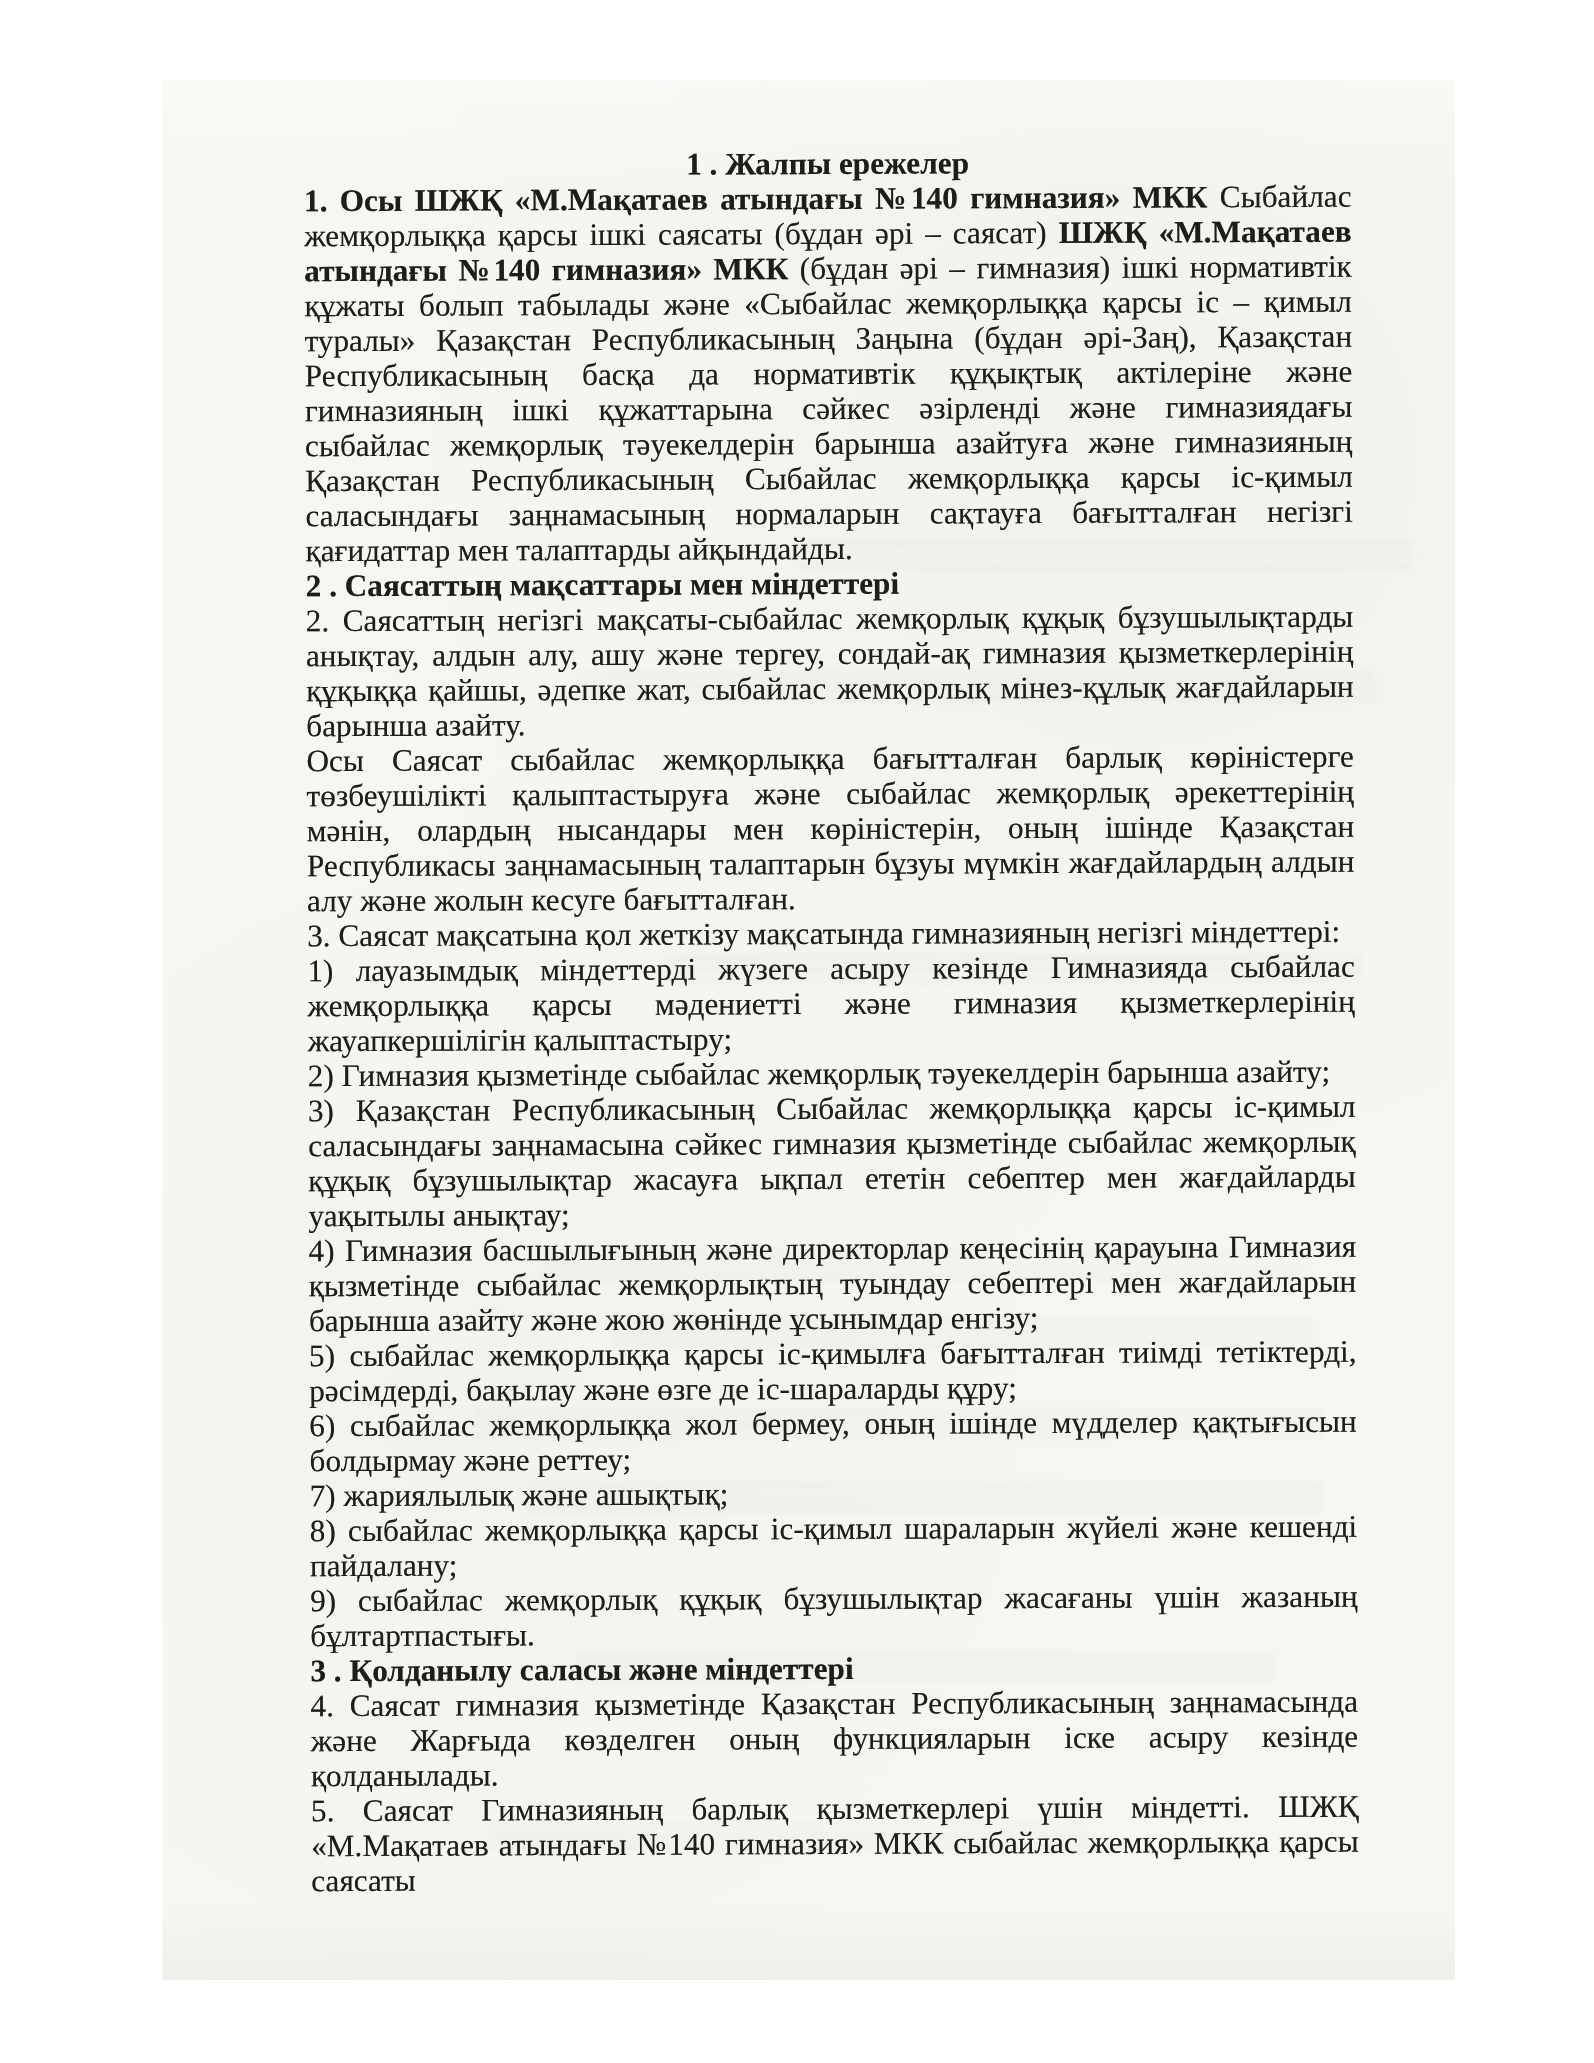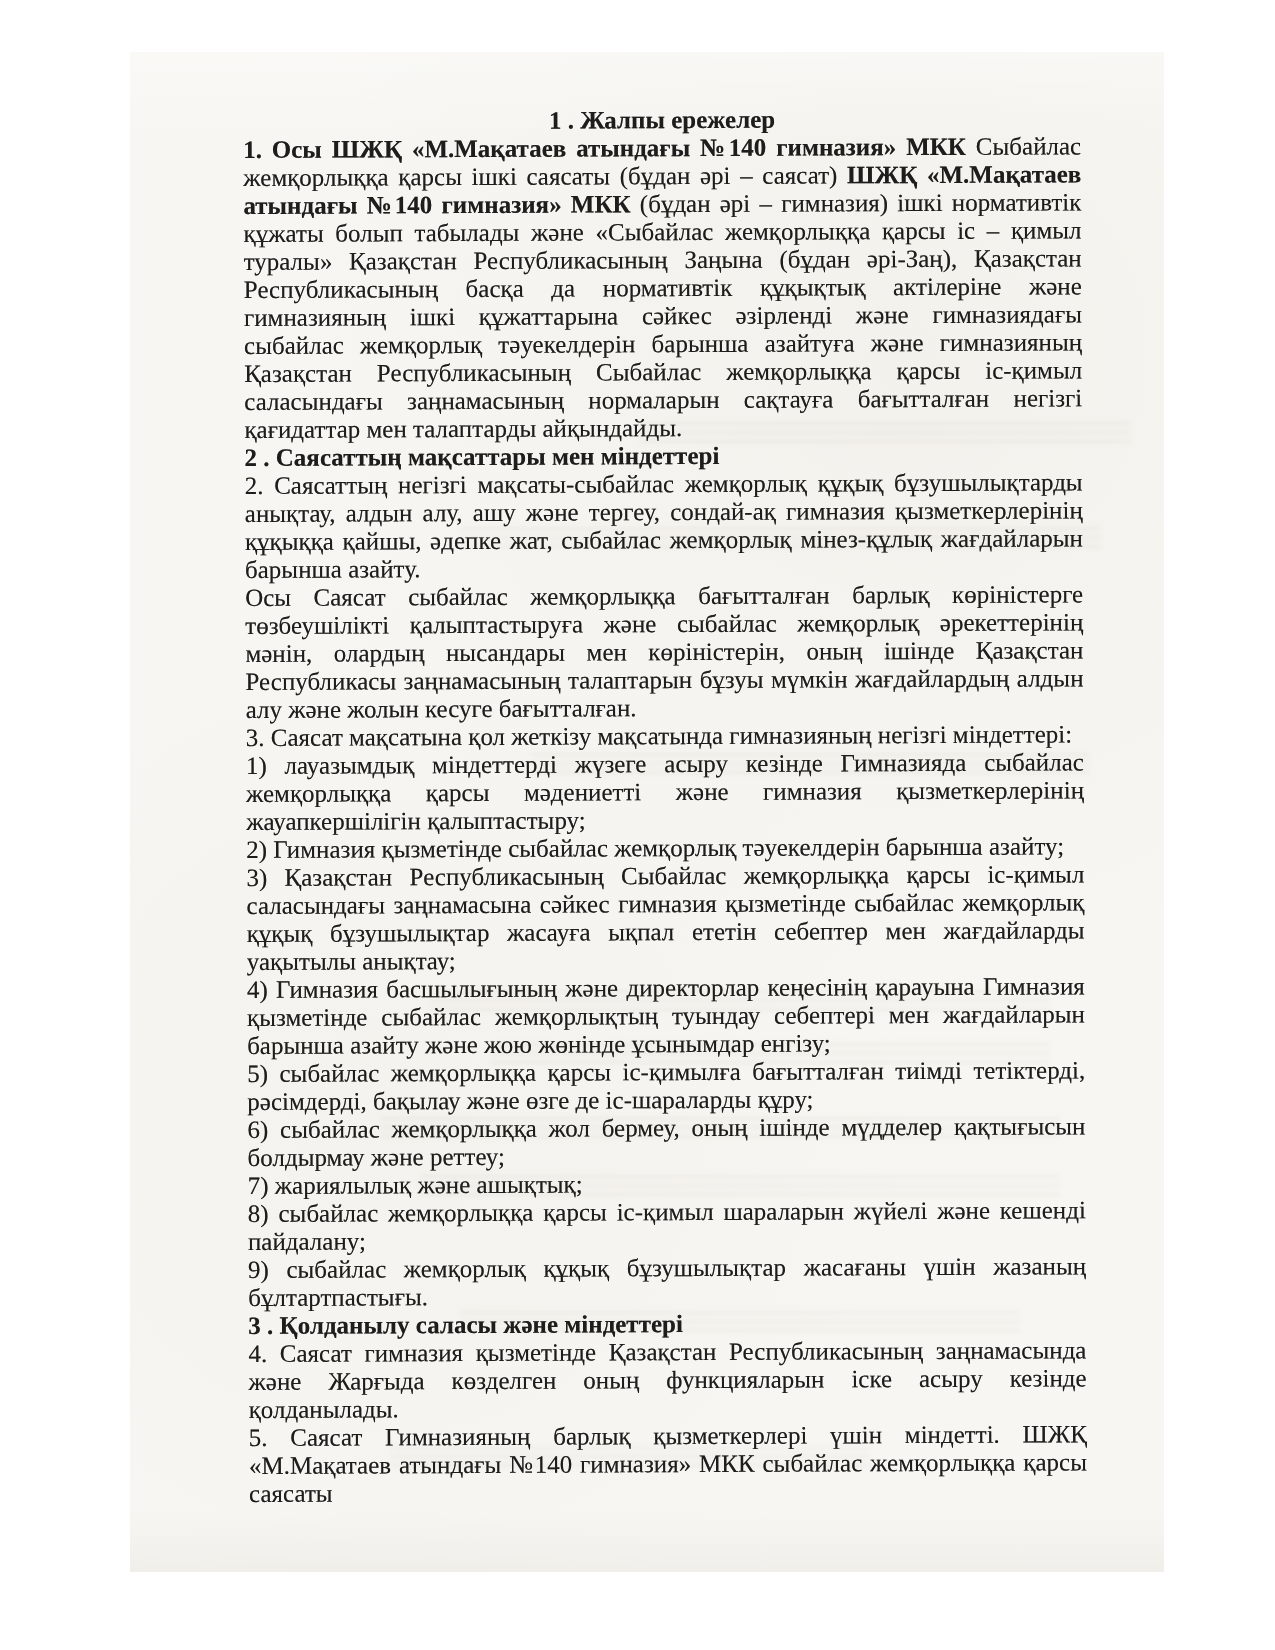--- a/index.html
+++ b/index.html
@@ -10,21 +10,21 @@
   body {
     width: 1275px;
     height: 1650px;
     position: relative;
     overflow: hidden;
     font-family: "Liberation Serif", serif;
   }
   .paper {
     position: absolute;
     left: 130px;
-    top: 52px;
+    top: 64px;
     width: 1034px;
     height: 1520px;
     background-color: #f7f6f2;
     background-image:
       linear-gradient(180deg, rgba(255,255,255,0.35) 0%, rgba(255,255,255,0) 6%),
       linear-gradient(0deg, rgba(190,186,176,0.12) 0%, rgba(255,255,255,0) 4%),
       radial-gradient(circle at 75% 20%, rgba(205,200,188,0.10) 0%, rgba(255,255,255,0) 45%),
       radial-gradient(circle at 25% 70%, rgba(205,200,188,0.08) 0%, rgba(255,255,255,0) 40%);
   }
   .content {

